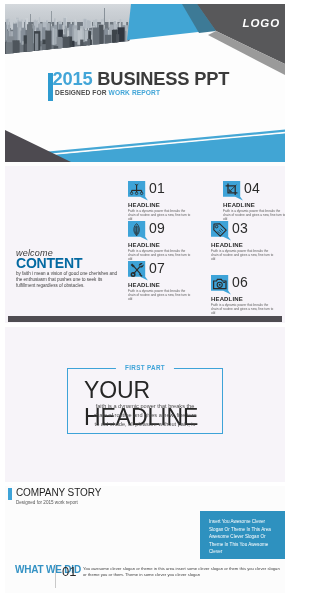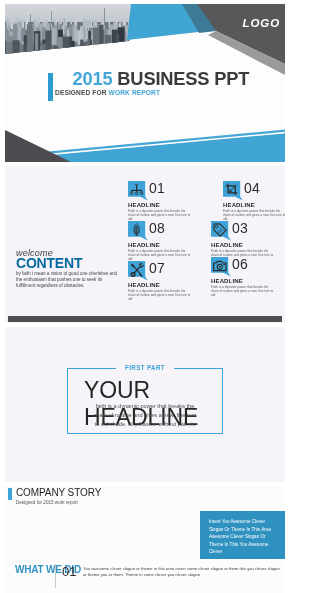--- a/index.html
+++ b/index.html
@@ -8,21 +8,21 @@
   .slide{position:absolute;left:5px;width:280px;overflow:hidden;}
   #s1{top:4px;height:204px;background:#fdfdfd;}
   #s2{top:166px;height:157px;background:#f7f4f9;}
   #s3{top:327px;height:155px;background:#f7f4f9;}
   #s4{top:486px;height:107px;background:#fcfcfc;}
   .cover{position:absolute;left:0;top:0;width:280px;height:158px;display:block;}
 
   
   .title-wrap{position:absolute;left:42.5px;top:64px;}
   .bluebar{position:absolute;left:0;top:5px;width:5.2px;height:28px;background:#2e9bd0;}
-  .t1{font-size:18.3px;font-weight:700;letter-spacing:-0.18px;line-height:22px;padding-left:25px;color:#3b3b3b;white-space:nowrap;}
+  .t1{font-size:18.3px;font-weight:700;letter-spacing:-0.18px;line-height:22px;padding-left:5px;color:#3b3b3b;white-space:nowrap;}
   .t1 .yr{color:#43a6d8;}
   .t2{font-size:6.6px;font-weight:700;letter-spacing:0.12px;padding-left:7.5px;margin-top:-1px;color:#4d4d4d;white-space:nowrap;}
   .t2 .hl{color:#43a6d8;}
   .logo{position:absolute;right:5px;top:13px;color:#ffffff;font-size:11.5px;font-weight:700;font-style:italic;letter-spacing:0.9px;}
 
   
   .welcome{position:absolute;left:11px;top:82px;width:106px;}
   .welcome .w1{font-size:9px;font-style:italic;color:#3d3d3d;letter-spacing:0.2px;}
   .welcome .w2{font-size:14px;font-weight:700;color:#0369a1;letter-spacing:-0.2px;line-height:15px;margin-top:-2px;}
   .welcome .w3{font-size:4.55px;line-height:6.1px;color:#3f3f3f;margin-top:0px;}
@@ -408,21 +408,21 @@
         <div class="fitem" style="left: 5px; top: 40px;">
           <div class="ico"><svg viewBox="0 0 20 20" width="20" height="20">
               <path d="M0 0 H17.2 V15.8 L20 19.6 L12.2 15.8 H0 Z" fill="#3ea3d8"></path>
               <g fill="none" stroke="#2b2b2b" stroke-width="0.8">
                 <path d="M8.6 2.6 C5.9 4.6 5.3 8.6 6.3 11.3 C6.9 12.9 7.9 13.9 8.6 14.8 C9.3 13.9 10.3 12.9 10.9 11.3 C11.9 8.6 11.3 4.6 8.6 2.6 Z"></path>
                 <path d="M8.6 4.6 V14.6"></path>
                 <path d="M7.5 5.4 C6.8 7.6 6.9 10.6 7.8 12.8"></path>
                 <path d="M9.7 5.4 C10.4 7.6 10.3 10.6 9.4 12.8"></path>
               </g>
             </svg></div>
-          <div class="num">08</div>
+          <div class="num">09</div>
           <div class="hl2">HEADLINE</div>
           <div class="bd2">Faith is a dynamic power that breaks the chain of routine and gives a new, fine turn to old</div>
         </div>
         <div class="fitem" style="left: 5px; top: 80px;">
           <div class="ico"><svg viewBox="0 0 20 20" width="20" height="20">
               <path d="M0 0 H17.2 V15.8 L20 19.6 L12.2 15.8 H0 Z" fill="#3ea3d8"></path>
               <g fill="none" stroke="#2b2b2b" stroke-width="1.15" stroke-linecap="butt">
                 <path d="M5.6 5.1 L12.6 13.1"></path>
                 <path d="M12.4 5.2 L5.5 12.8"></path>
               </g>
@@ -464,21 +464,21 @@
               <g fill="none" stroke="#2b2b2b" stroke-width="0.8">
                 <path d="M8.2 9.0 L10.4 11.2"></path>
                 <path d="M9.6 7.6 L11.8 9.8"></path>
                 <path d="M6.8 10.4 L9.0 12.6"></path>
               </g>
             </svg></div>
           <div class="num">03</div>
           <div class="hl2">HEADLINE</div>
           <div class="bd2">Faith is a dynamic power that breaks the chain of routine and gives a new, fine turn to old</div>
         </div>
-        <div class="fitem" style="left: 88px; top: 76px;">
+        <div class="fitem" style="left: 88px; top: 94px;">
           <div class="ico"><svg viewBox="0 0 20 20" width="20" height="20">
               <path d="M0 0 H17.2 V15.8 L20 19.6 L12.2 15.8 H0 Z" fill="#3ea3d8"></path>
               <g fill="none" stroke="#2b2b2b" stroke-width="1.2" stroke-linejoin="miter">
                 <path d="M2.6 6.0 V13.6 H15.0 V6.0 H11.4 L10.3 4.3 H6.4 L5.6 6.0 Z"></path>
               </g>
               <circle cx="8.7" cy="9.8" r="2.6" fill="none" stroke="#2b2b2b" stroke-width="1.05"></circle>
               <circle cx="8.7" cy="9.8" r="0.95" fill="#2b2b2b"></circle>
               <rect x="12.2" y="6.9" width="1.9" height="1.1" fill="#2b2b2b"></rect>
             </svg></div>
           <div class="num">06</div>

